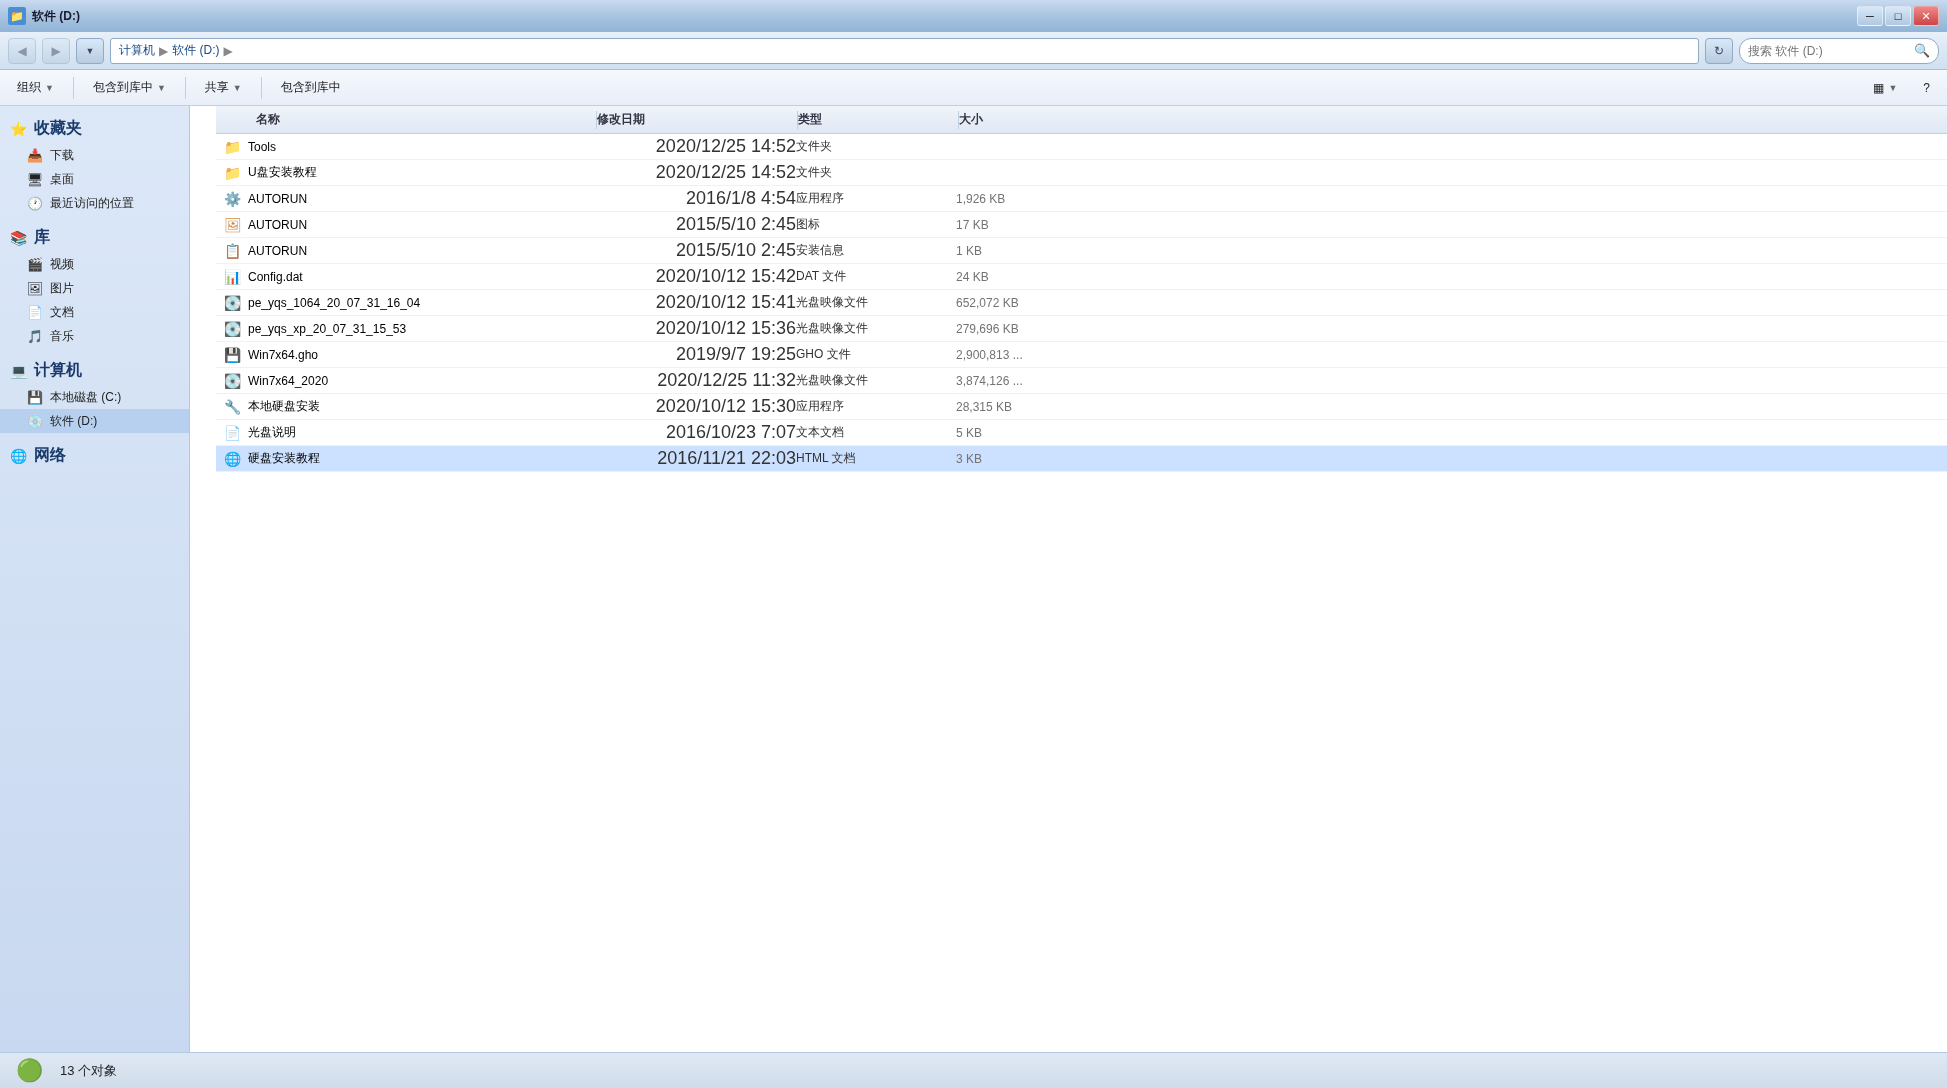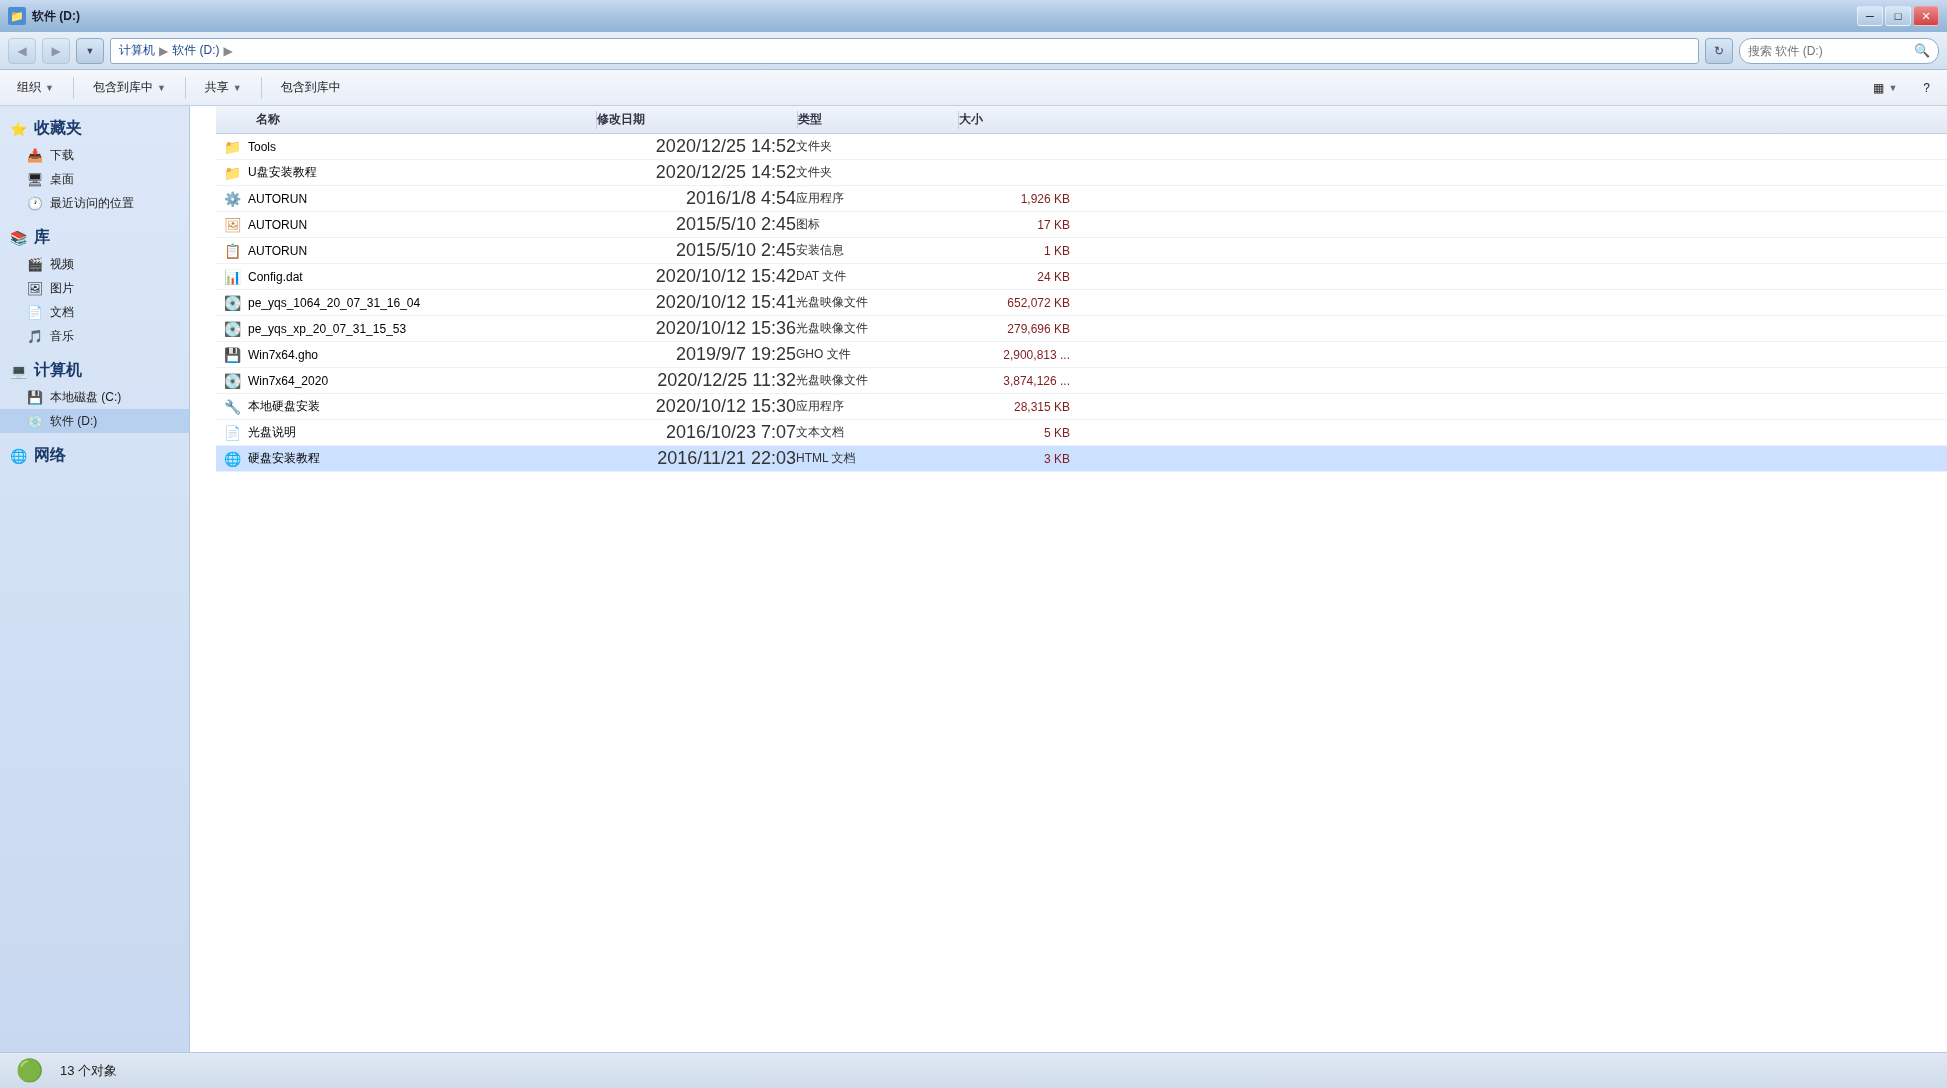--- a/index.html
+++ b/index.html
@@ -232,21 +232,21 @@
       font-size: 12px;
     }
     .file-icon {
       width: 18px; height: 18px;
       display: flex; align-items: center; justify-content: center;
       font-size: 14px;
       flex-shrink: 0;
     }
     .file-cell-date { width: 200px; font-size: 18px; color: #333; text-align: right; }
     .file-cell-type { width: 160px; font-size: 12px; color: #333; }
-    .file-cell-size { width: 130px; font-size: 12px; color: #7f1d1d; text-align: right; padding-right: 16px; }
+    .file-cell-size { width: 130px; font-size: 12px; color: #737373; text-align: left; padding-right: 16px; }
 
     
     .statusbar {
       height: 36px;
       background: linear-gradient(to bottom, #e0e8f4, #d0dcea);
       border-top: 1px solid #b0c8e0;
       display: flex;
       align-items: center;
       padding: 0 12px;
       gap: 12px;

